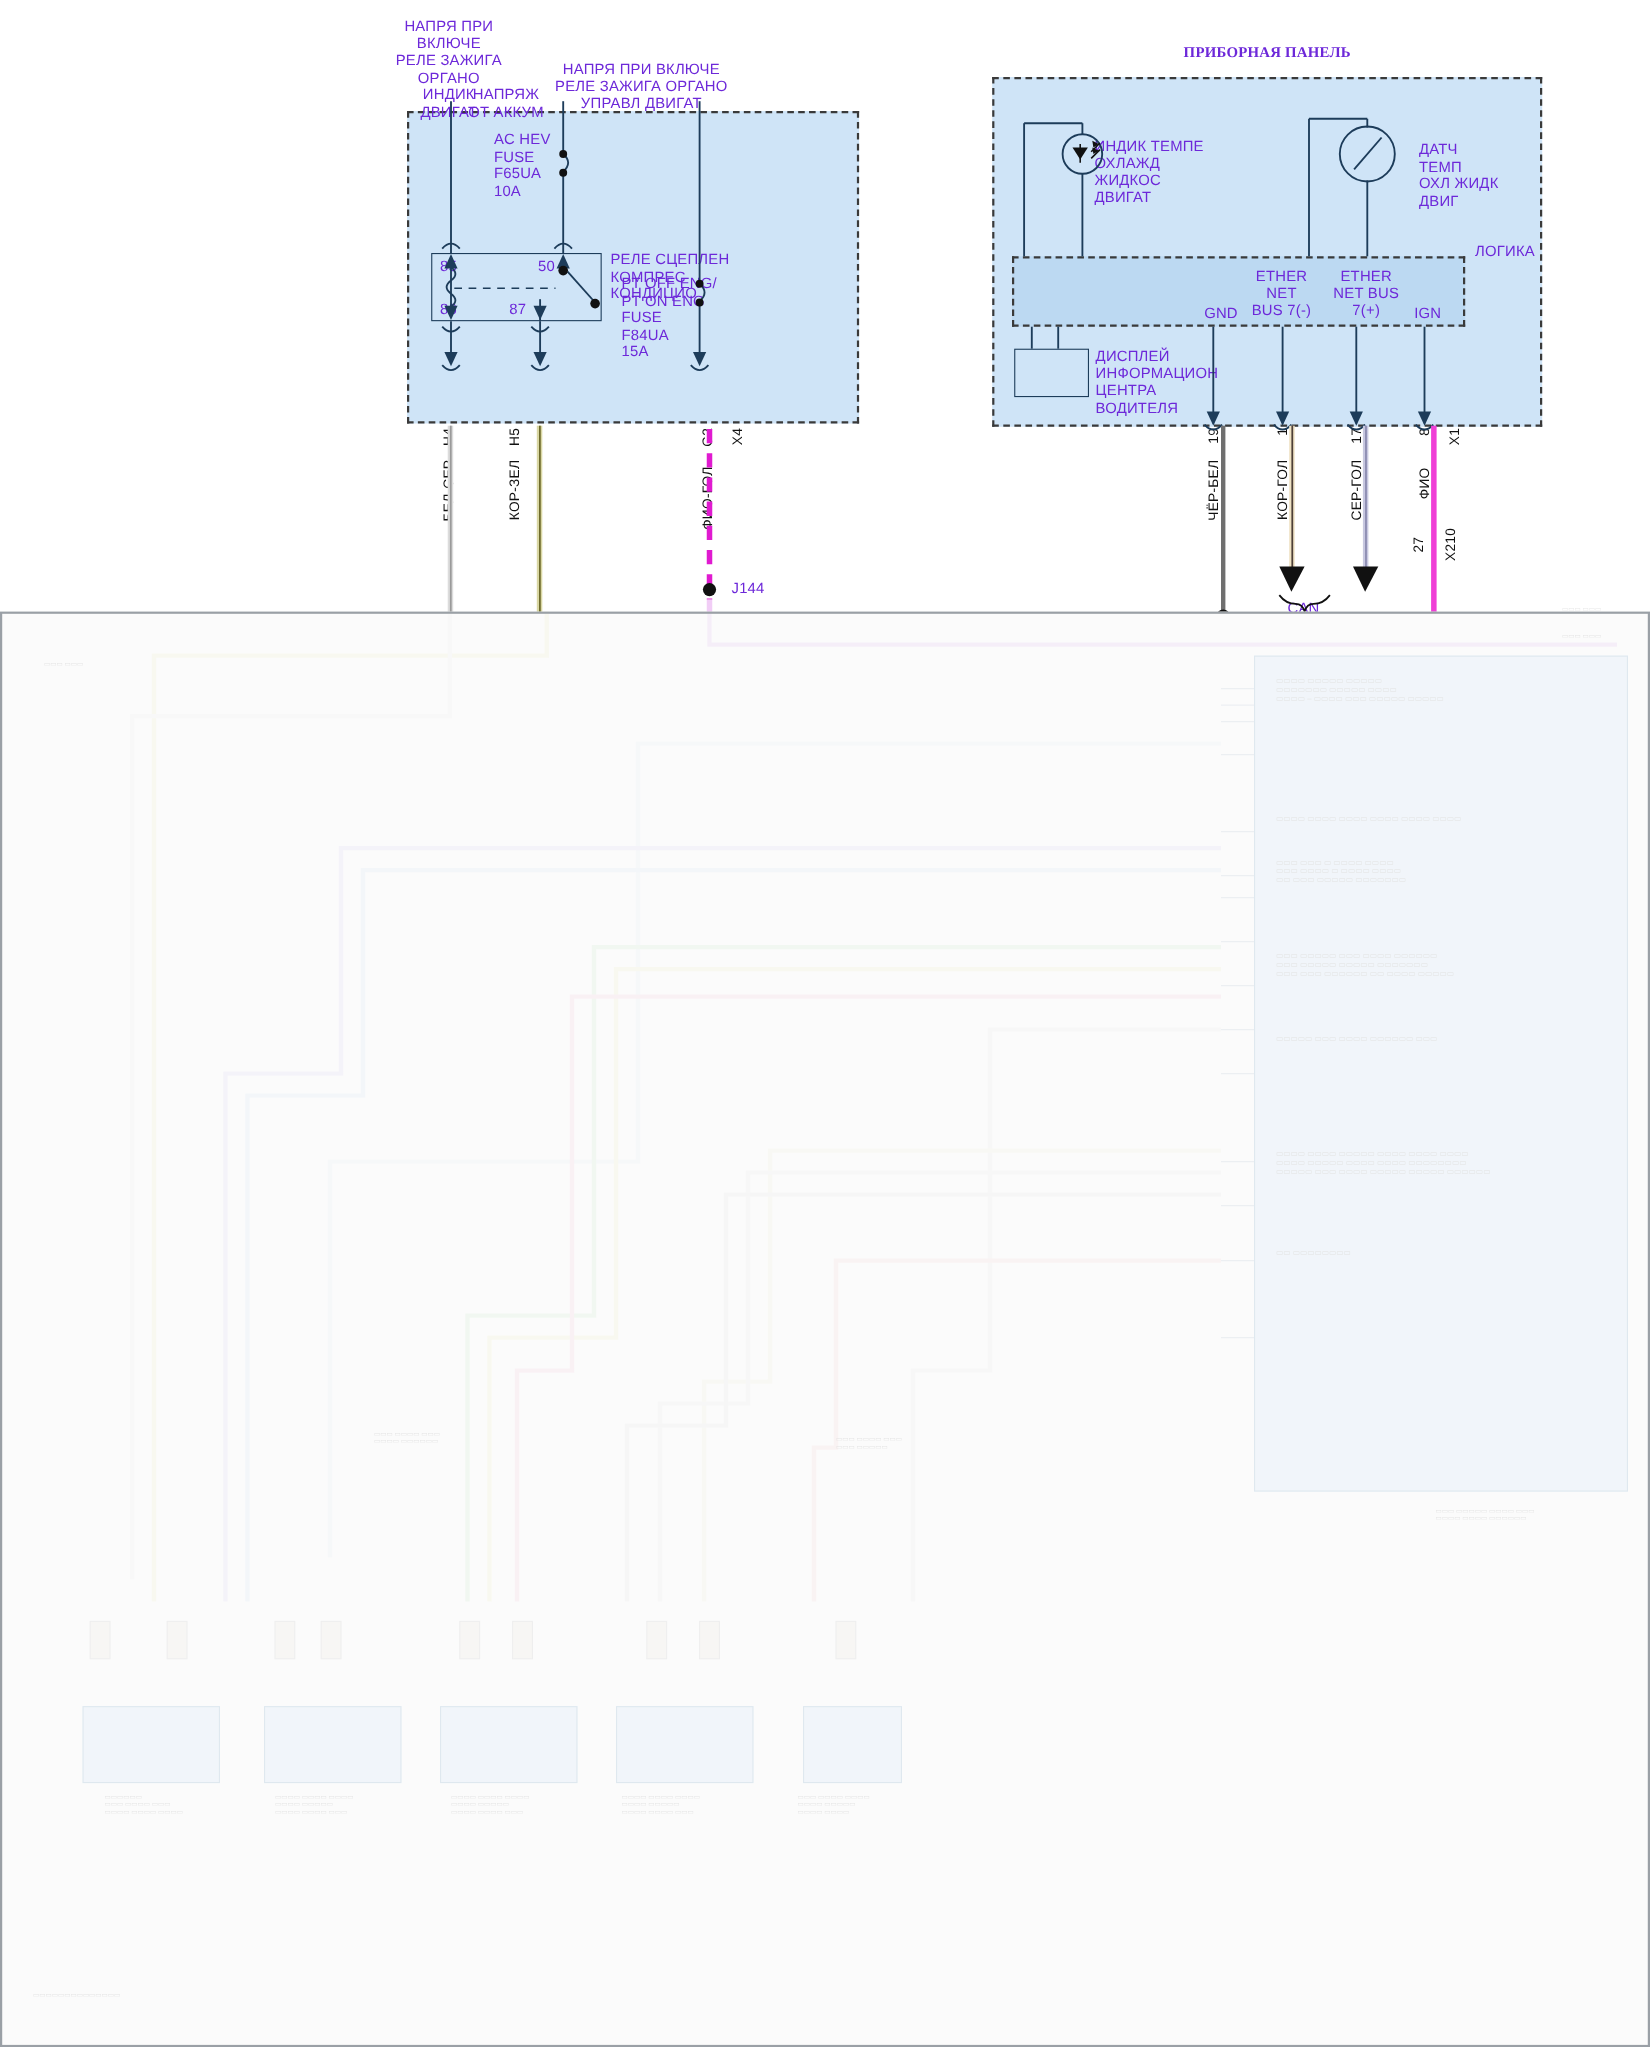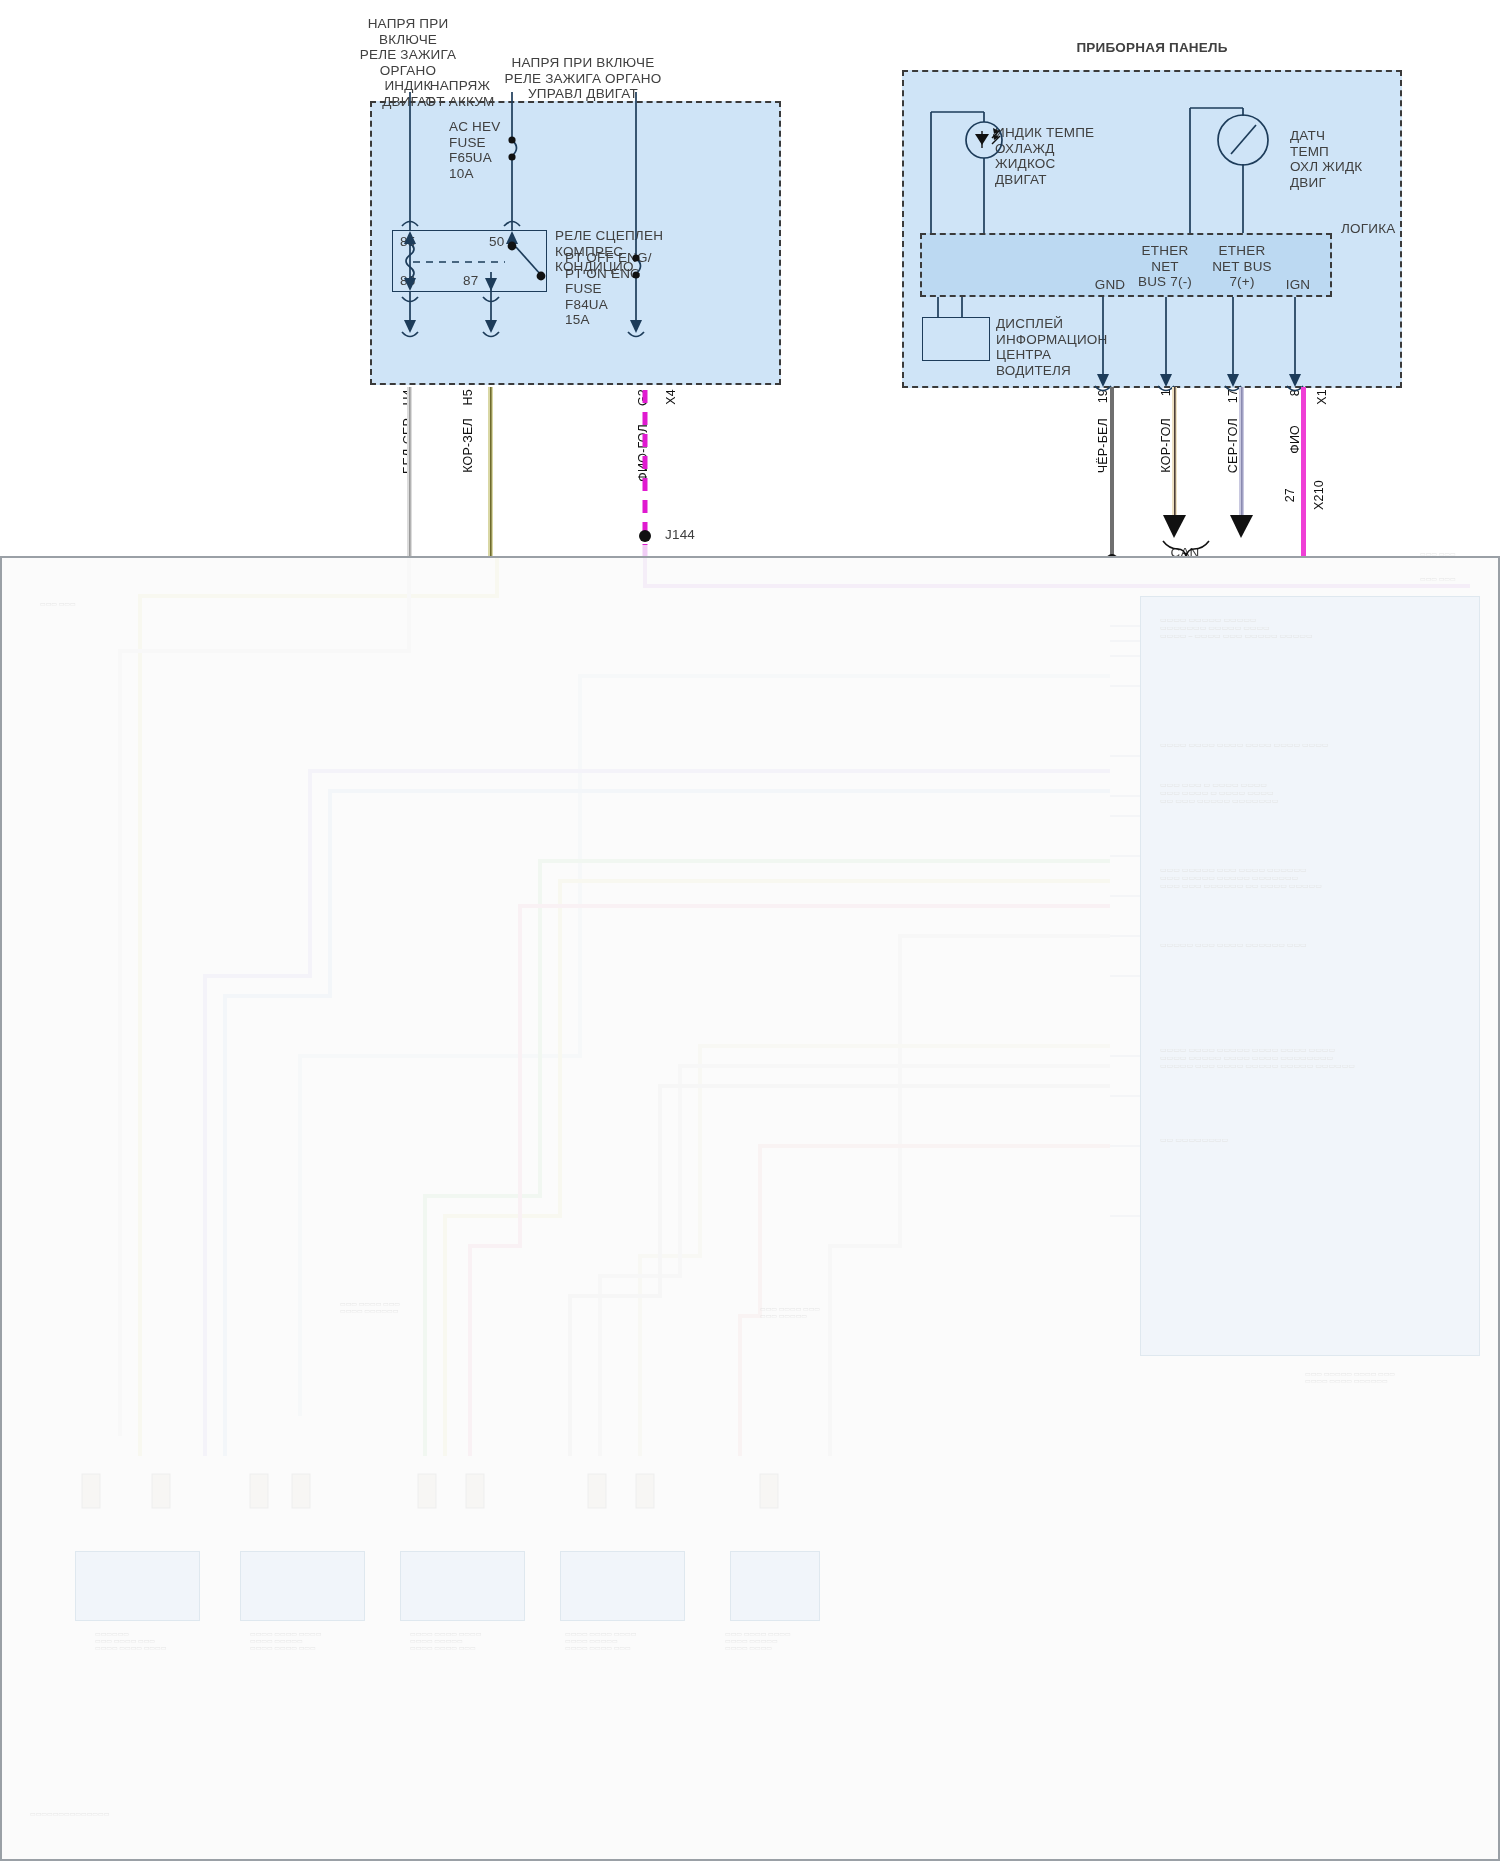--- a/index.html
+++ b/index.html
@@ -13,23 +13,23 @@
   
   #fadewrap{position:absolute;left:0;top:556px;width:1500px;height:1305px;
             background:#fbfbfb;}
   .dash-box{
     position:absolute;background:#cfe4f7;border:2px dashed #3a3a3a;
     box-sizing:border-box;
   }
   .solid-box{
     position:absolute;background:#cfe4f7;border:1.6px solid #1d3c5a;box-sizing:border-box;
   }
-  .lbl{position:absolute;font-size:13.5px;color:#404040;line-height:15.5px;letter-spacing:.2px;}
+  .lbl{position:absolute;font-size:13.5px;color:#6d28d9;line-height:15.5px;letter-spacing:.2px;}
   .lbl.c{text-align:center;}
-  .lbl.b{font-weight:700;}
+  .lbl.b{font-weight:700;font-family:Liberation Serif, serif;}
   .vlabel{position:absolute;font-size:12.5px;color:#111;
           writing-mode:vertical-rl;transform:rotate(180deg);white-space:nowrap;letter-spacing:.2px;}
   svg.ov{position:absolute;left:0;top:0;width:1500px;height:1861px;overflow:visible;pointer-events:none;}
   
   .ghost{position:absolute;opacity:.22;}
   .gbox{position:absolute;background:#cfe4f7;border:1px solid #7fa8c8;box-sizing:border-box;}
   .gtxt{position:absolute;font-size:7px;color:#8d8d8d;line-height:8px;white-space:nowrap;}
   .gtxt.sm{font-size:6px;line-height:7px;}
   .frame{position:absolute;left:0;top:556px;width:1500px;height:1305px;border:2px solid #9aa0a6;box-sizing:border-box;pointer-events:none;}
 </style>

